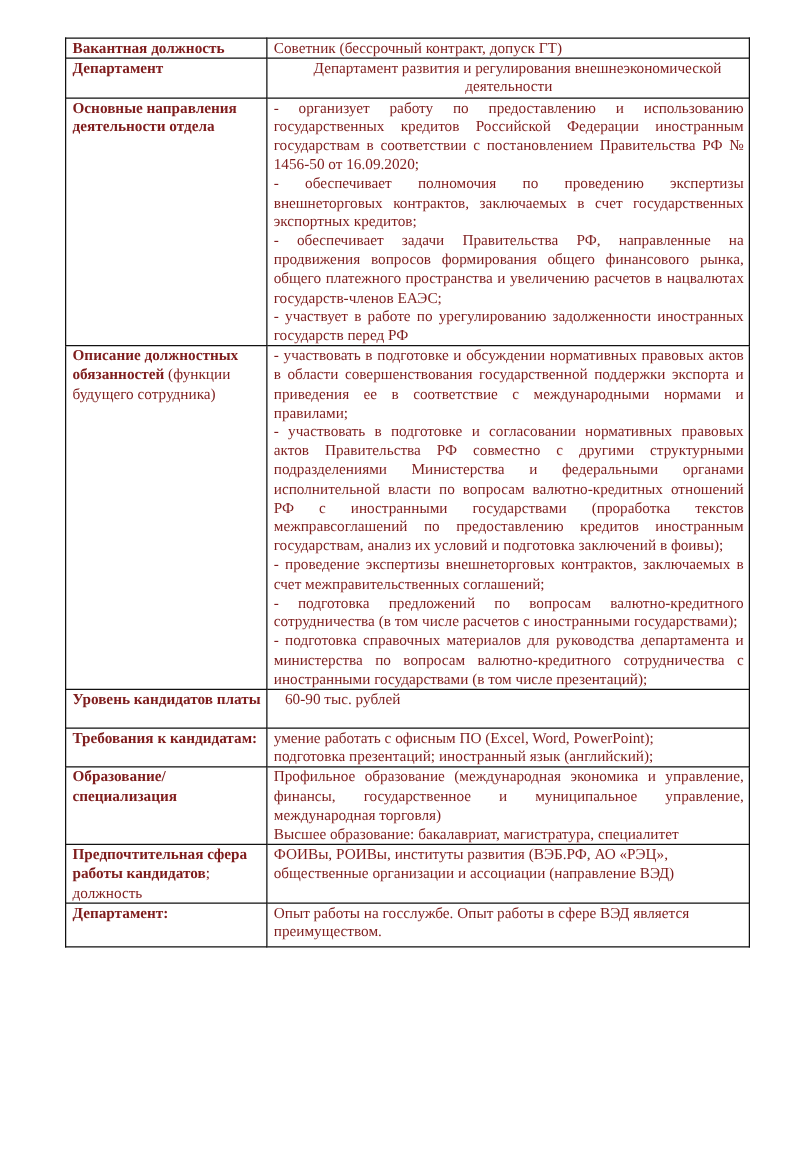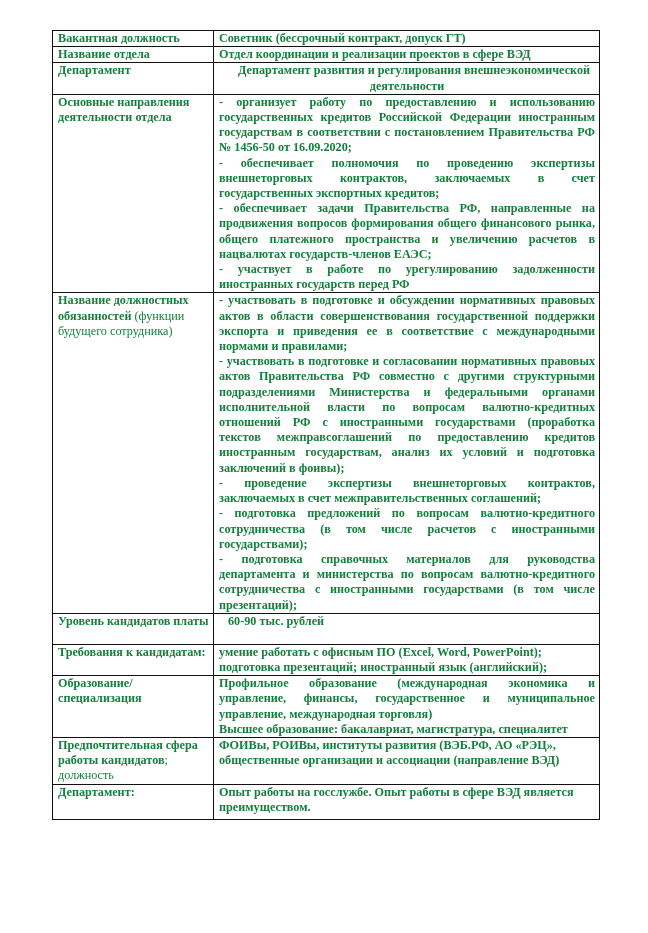--- a/index.html
+++ b/index.html
@@ -1,59 +1,55 @@
 <!DOCTYPE html>
 <html><head>
 <meta charset="utf-8">
 <style>
   html, body { margin: 0; padding: 0; background: #ffffff; }
   body { width: 648px; height: 933px; position: relative; overflow: hidden; }
   .doc-table {
     position: absolute; left: 52px; top: 30px; width: 548px;
     border-collapse: collapse;
     font-family: "Liberation Serif", "DejaVu Serif", serif;
-    font-size: 12.2px; line-height: 15.2px; color: #15803d;
+    font-size: 12.2px; line-height: 15.2px; color: #7f1d1d;
   }
   .doc-table td { border: 1.3px solid #111; vertical-align: top; padding: 0 4px 0 5px; }
   .doc-table td.label { width: 151px; font-weight: bold; }
-  .doc-table td.value { text-align: justify; font-weight: bold; }
+  .doc-table td.value { text-align: justify; }
   .normal { font-weight: normal; }
   .indent { padding-left: 14px !important; }
   p { margin: 0; }
   .row-salary td { height: 30px; }
   .row-comments td { height: 34px; }
 </style>
 </head>
 <body>
 
 <table class="doc-table">
   <tbody>
       <tr>
     <td class="label">Вакантная должность</td>
     <td class="value">Советник (бессрочный контракт, допуск ГТ)</td>
   </tr>
   <tr>
-    <td class="label">Название отдела</td>
-    <td class="value">Отдел координации и реализации проектов в сфере ВЭД</td>
-  </tr>
-  <tr>
     <td class="label">Департамент</td>
     <td class="value" style="text-align:center;text-indent:14px;">Департамент развития и регулирования внешнеэкономической деятельности</td>
   </tr>
   <tr>
     <td class="label">Основные направления деятельности отдела</td>
     <td class="value">
       <p> - организует работу по предоставлению и использованию государственных кредитов Российской Федерации иностранным государствам в соответствии с постановлением Правительства РФ № 1456-50 от 16.09.2020;</p>
       <p>- обеспечивает полномочия по проведению экспертизы внешнеторговых контрактов, заключаемых в счет государственных экспортных кредитов;</p>
       <p> - обеспечивает задачи Правительства РФ, направленные на продвижения вопросов формирования общего финансового рынка, общего платежного пространства и увеличению расчетов в нацвалютах государств-членов ЕАЭС;</p>
       <p> - участвует в работе по урегулированию задолженности иностранных государств перед РФ</p>
     </td>
   </tr>
   <tr>
-    <td class="label"><span>Название должностных обязанностей</span><span class="normal"> (функции будущего сотрудника)</span></td>
+    <td class="label"><span>Описание должностных обязанностей</span><span class="normal"> (функции будущего сотрудника)</span></td>
     <td class="value">
       <p>- участвовать в подготовке и обсуждении нормативных правовых актов в области совершенствования государственной поддержки экспорта и приведения ее в соответствие с международными нормами и правилами;</p>
       <p> - участвовать в подготовке и согласовании нормативных правовых актов Правительства РФ совместно с другими структурными подразделениями Министерства и федеральными органами исполнительной власти по вопросам валютно-кредитных отношений РФ с иностранными государствами (проработка текстов межправсоглашений по предоставлению кредитов иностранным государствам, анализ их условий и подготовка заключений в фоивы);</p>
       <p>- проведение экспертизы внешнеторговых контрактов, заключаемых в счет межправительственных соглашений;</p>
       <p>- подготовка предложений по вопросам валютно-кредитного сотрудничества (в том числе расчетов с иностранными государствами);</p>
       <p>- подготовка справочных материалов для руководства департамента и министерства по вопросам валютно-кредитного сотрудничества с иностранными государствами (в том числе презентаций);</p>
     </td>
   </tr>
   <tr class="row-salary">
     <td class="label">Уровень кандидатов платы</td>

